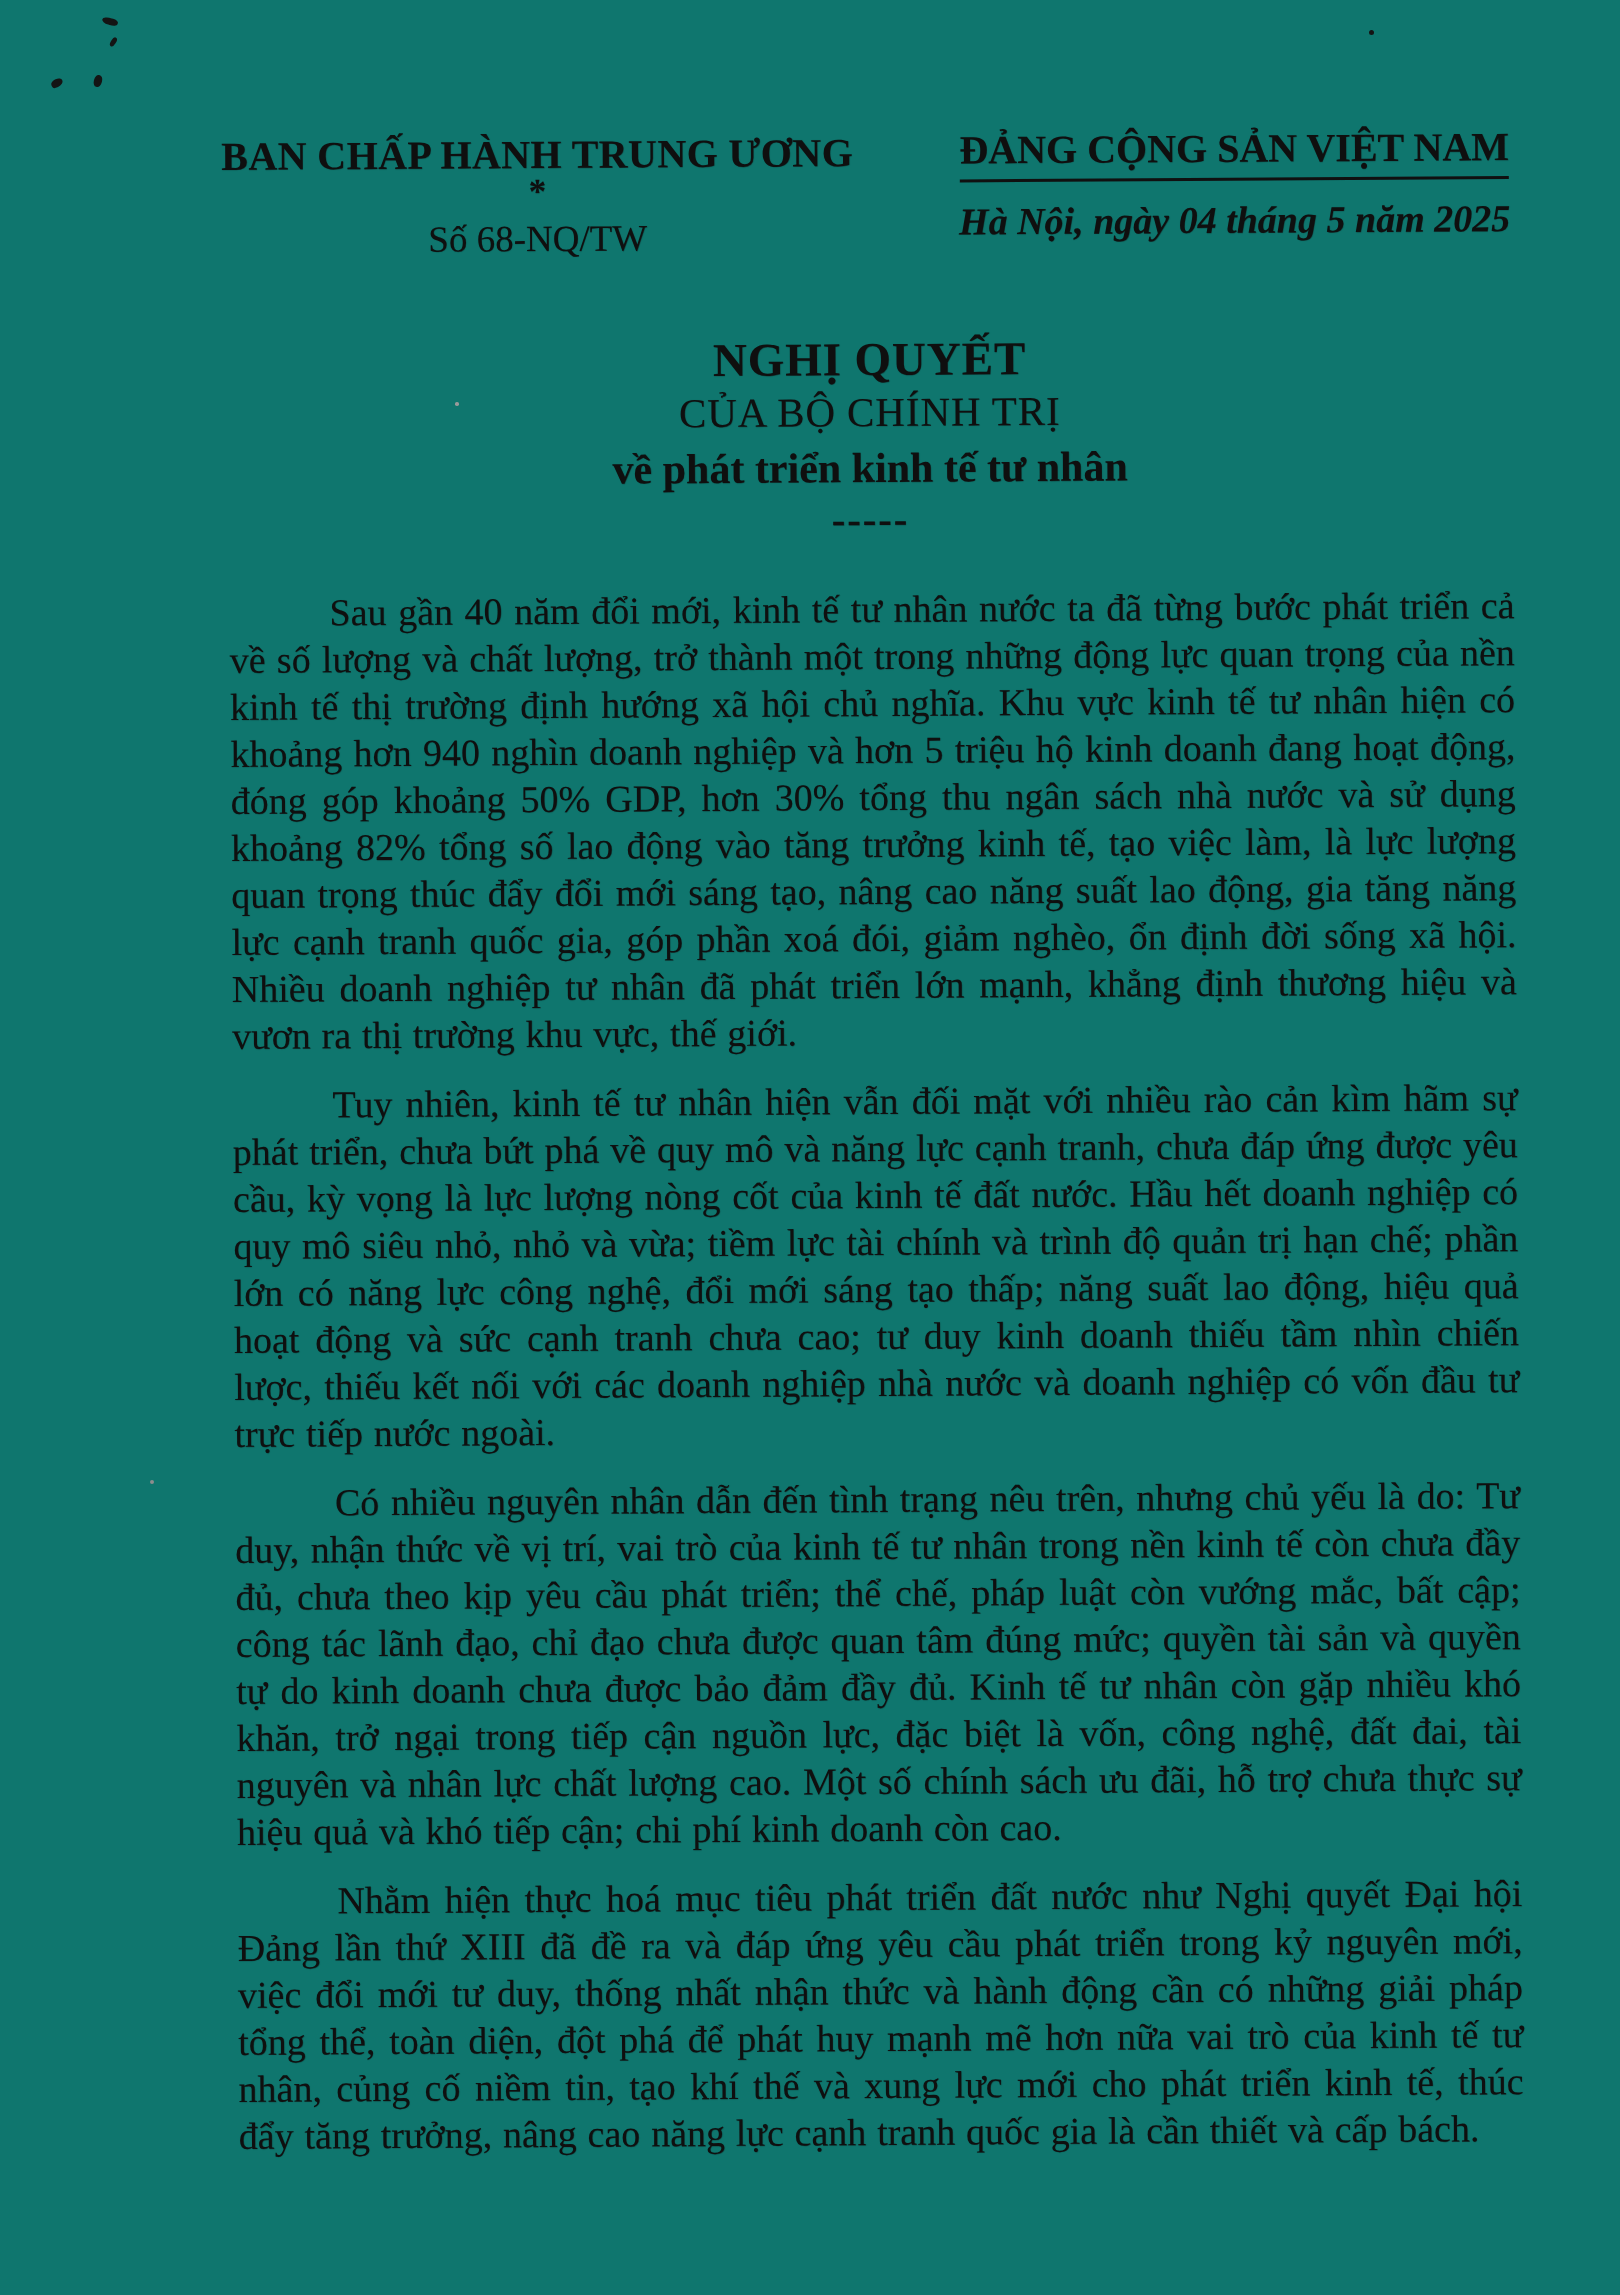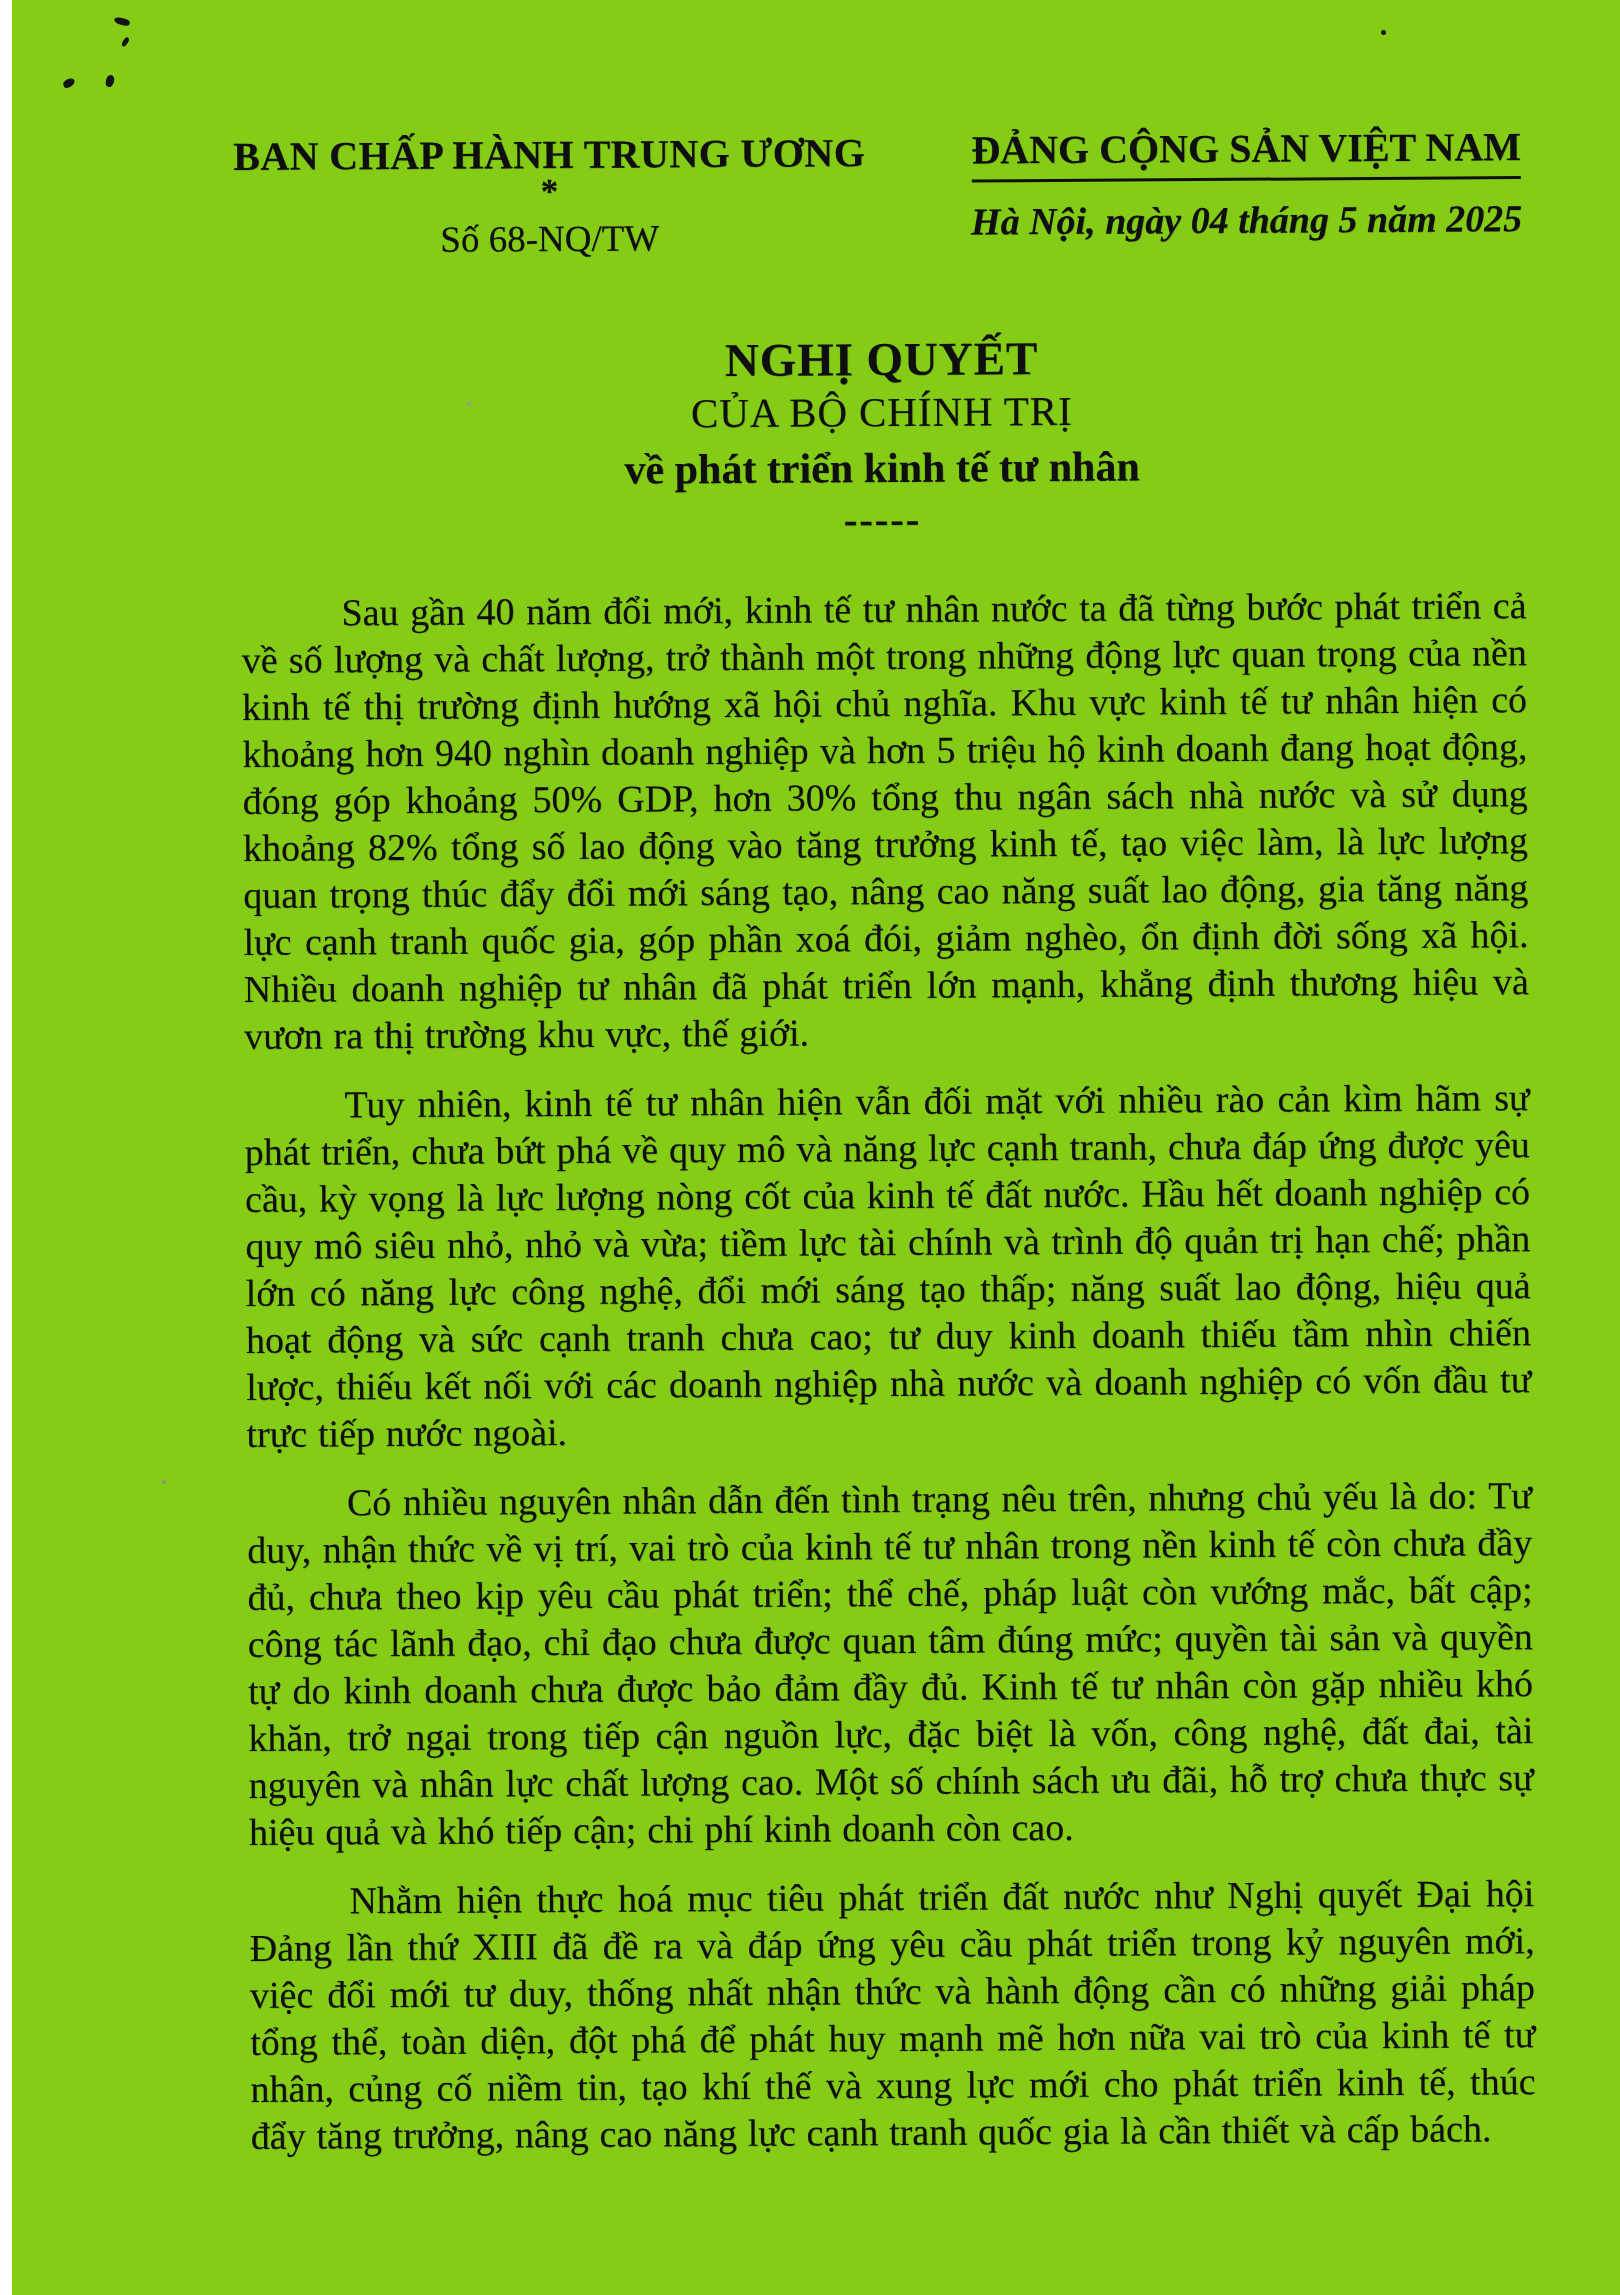--- a/index.html
+++ b/index.html
@@ -4,21 +4,21 @@
 <style>
   * { margin:0; padding:0; box-sizing:border-box; }
   html,body { width:1620px; height:2295px; }
   body {
     position:relative;
     background:#ffffff;
     font-family:"Liberation Serif","DejaVu Serif",serif;
     color:#0f0f0f;
     overflow:hidden;
   }
-  .sheet { position:absolute; inset:0; background:#84cc16;margin-left:12px; }
+  .sheet { position:absolute; inset:0; background:#0f766e; }
   .rot {
     position:absolute; inset:0;
     transform:rotate(-0.35deg);
     transform-origin:870px 371px;
   }
   .txt { text-shadow:0.4px 0.4px 0.7px rgba(15,15,15,0.45); }
 
   
   .hdr-left-org {
     position:absolute; left:212px; top:129px; width:653px;

